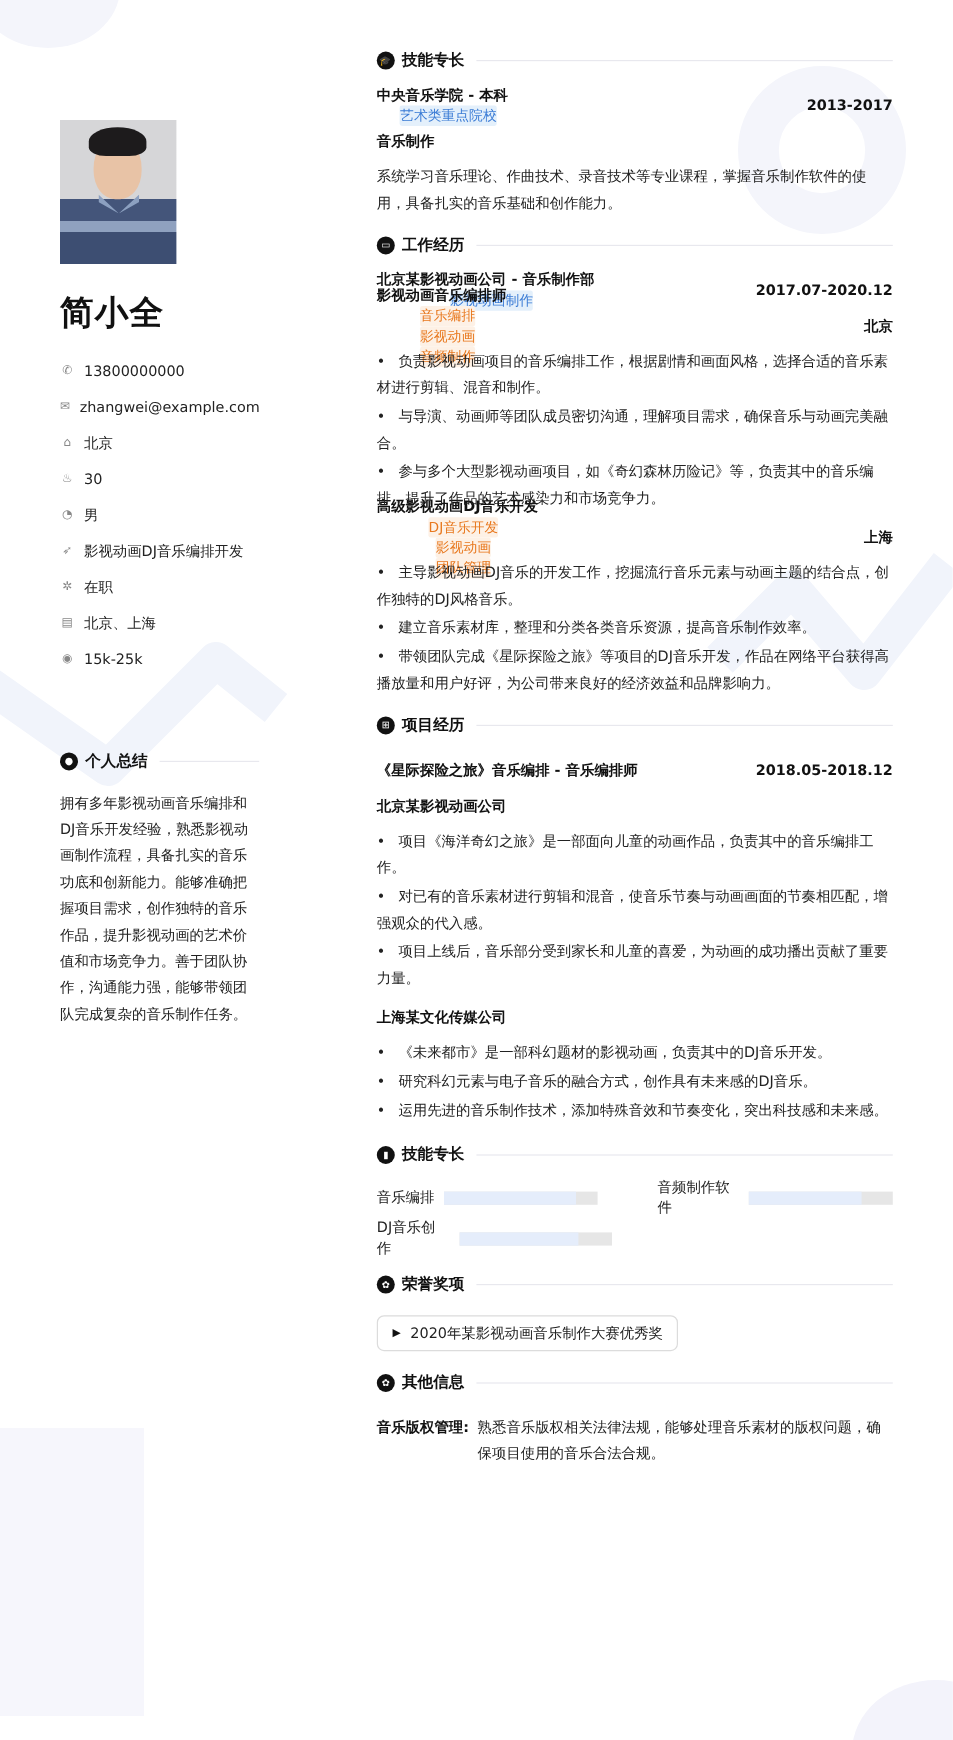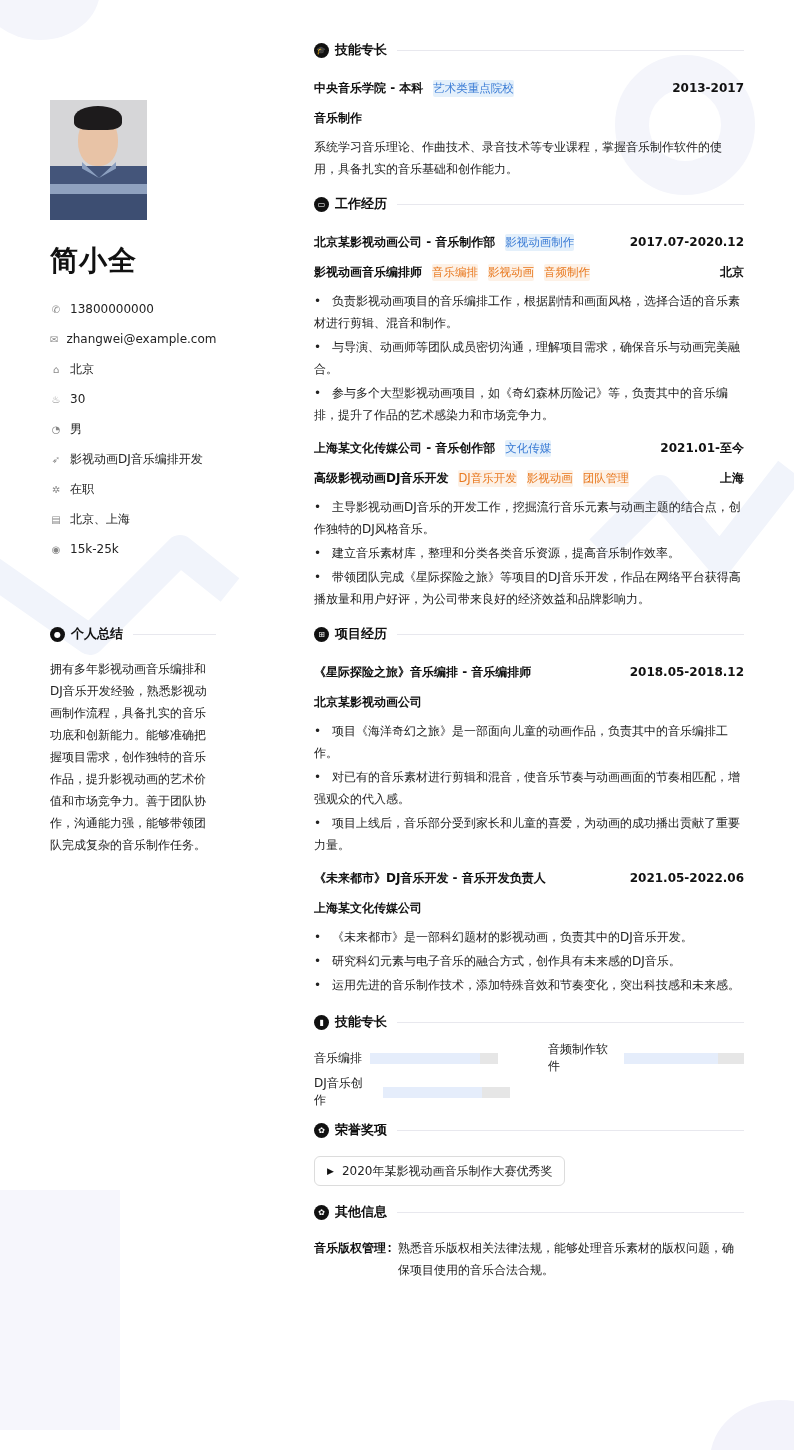--- a/index.html
+++ b/index.html
@@ -27,21 +27,21 @@
   .summary { position: absolute; left: 50px; top: 624px; width: 166px; z-index: 1; }
   .sec-head { display: flex; align-items: center; height: 20px; }
   .sec-ic { width: 15px; height: 15px; border-radius: 50%; background: #111; color: #fff; font-size: 8px; display: flex; align-items: center; justify-content: center; margin-right: 6px; flex: none; }
   .sec-title { font-size: 13px; font-weight: bold; color: #111; white-space: nowrap; }
   .sec-line { flex: 1; height: 1px; background: #e8e8ee; margin-left: 10px; }
   .summary-text { margin-top: 14px; font-size: 12px; line-height: 22px; color: #222; }
 
   .right { position: absolute; left: 314px; top: 40px; width: 430px; z-index: 1; }
   .sec { margin-bottom: 0; }
   .row { display: flex; align-items: center; justify-content: space-between; height: 20px; }
-  .row-left { display: flex; align-items: center; }
+  .row-left { display: flex; align-items: center; flex-direction: column; }
   .bold { font-weight: bold; font-size: 12px; color: #111; }
   .tag { display: inline-block; margin-left: 10px; padding: 0 0; height: 17px; line-height: 17px; font-size: 11.5px; border-radius: 2px; }
   .tag-blue { background: #e4f0fb; color: #3a7bd5; }
   .tag-orange { background: #fdf1e6; color: #e8781e; }
   .date { font-weight: bold; font-size: 12px; color: #111; }
   .para { font-size: 12px; line-height: 22px; color: #222; }
   .bullets { list-style: none; }
   .bullets li { position: relative; padding-left: 0; font-size: 12px; line-height: 22px; color: #222; margin-bottom: 2px; text-indent: 0; }
   .bullets li .dot { display: inline-block; width: 18px; }
   .skills { display: grid; grid-template-columns: 1fr 1fr; row-gap: 14px; column-gap: 38px; }
@@ -167,27 +167,20 @@
             </div>
             <span class="date">北京</span>
           </div>
           <ul class="bullets" style="margin-top: 8px;">
             <li><span class="dot">•</span><span>负责影视动画项目的音乐编排工作，根据剧情和画面风格，选择合适的音乐素材进行剪辑、混音和制作。</span></li>
             <li><span class="dot">•</span><span>与导演、动画师等团队成员密切沟通，理解项目需求，确保音乐与动画完美融合。</span></li>
             <li><span class="dot">•</span><span>参与多个大型影视动画项目，如《奇幻森林历险记》等，负责其中的音乐编排，提升了作品的艺术感染力和市场竞争力。</span></li>
           </ul>
         </div>
         <div style="margin-top: 12px;">
-          <div class="row">
-            <div class="row-left">
-              <span class="bold">上海某文化传媒公司 - 音乐创作部</span>
-              <span class="tag tag-blue">文化传媒</span>
-            </div>
-            <span class="date">2021.01-至今</span>
-          </div>
           <div class="row" style="margin-top: 10px;">
             <div class="row-left">
               <span class="bold">高级影视动画DJ音乐开发</span>
               <span class="tag tag-orange">DJ音乐开发</span>
               <span class="tag tag-orange">影视动画</span>
               <span class="tag tag-orange">团队管理</span>
             </div>
             <span class="date">上海</span>
           </div>
           <ul class="bullets" style="margin-top: 8px;">
@@ -214,24 +207,20 @@
           <div class="row" style="margin-top: 10px;">
             <span class="bold">北京某影视动画公司</span>
           </div>
           <ul class="bullets" style="margin-top: 8px;">
             <li><span class="dot">•</span><span>项目《海洋奇幻之旅》是一部面向儿童的动画作品，负责其中的音乐编排工作。</span></li>
             <li><span class="dot">•</span><span>对已有的音乐素材进行剪辑和混音，使音乐节奏与动画画面的节奏相匹配，增强观众的代入感。</span></li>
             <li><span class="dot">•</span><span>项目上线后，音乐部分受到家长和儿童的喜爱，为动画的成功播出贡献了重要力量。</span></li>
           </ul>
         </div>
         <div style="margin-top: 12px;">
-          <div class="row">
-            <span class="bold">《未来都市》DJ音乐开发 - 音乐开发负责人</span>
-            <span class="date">2021.05-2022.06</span>
-          </div>
           <div class="row" style="margin-top: 10px;">
             <span class="bold">上海某文化传媒公司</span>
           </div>
           <ul class="bullets" style="margin-top: 8px;">
             <li><span class="dot">•</span><span>《未来都市》是一部科幻题材的影视动画，负责其中的DJ音乐开发。</span></li>
             <li><span class="dot">•</span><span>研究科幻元素与电子音乐的融合方式，创作具有未来感的DJ音乐。</span></li>
             <li><span class="dot">•</span><span>运用先进的音乐制作技术，添加特殊音效和节奏变化，突出科技感和未来感。</span></li>
           </ul>
         </div>
       </div>
@@ -276,21 +265,21 @@
           <span>2020年某影视动画音乐制作大赛优秀奖</span>
         </div></div>
   </div>
 
   <div class="sec" style="margin-top:16px;">
     <div class="sec-head">
       <span class="sec-ic">✿</span>
       <span class="sec-title">其他信息</span>
       <span class="sec-line"></span>
     </div>
-    <div id="other-list" style="margin-top:16px;font-family:Liberation Mono, monospace;">
+    <div id="other-list" style="margin-top:16px;">
         <div class="other-row">
           <span class="k">音乐版权管理:</span>
           <span class="v">熟悉音乐版权相关法律法规，能够处理音乐素材的版权问题，确保项目使用的音乐合法合规。</span>
         </div>
       </div>
   </div>
 
 </div>
 
 </body></html>

